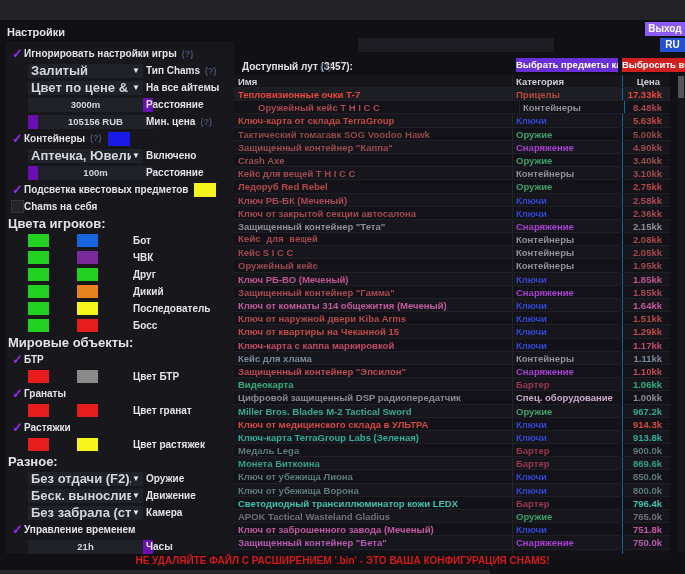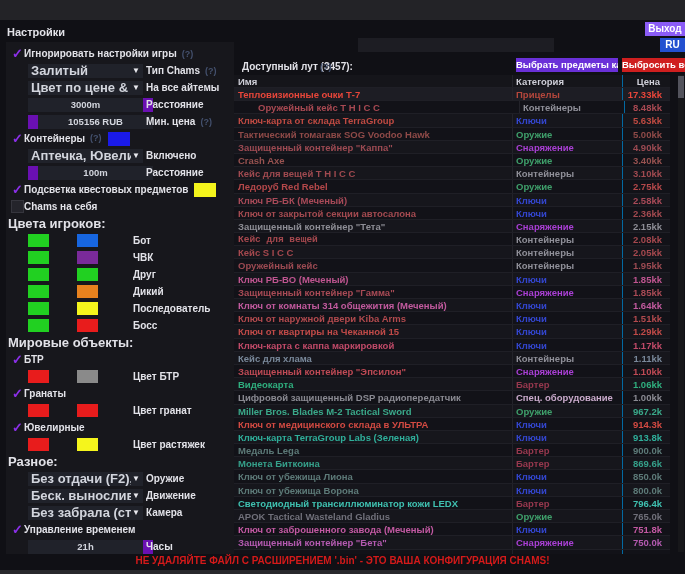--- a/index.html
+++ b/index.html
@@ -185,21 +185,21 @@
           <span class="chk">✓</span>
           <span class="chk-label">Гранаты</span>
         </div>
         <div class="s-row">
           <span class="sw pair1" style="background: rgb(232, 28, 28);"></span>
           <span class="sw pair2" style="background: rgb(232, 28, 28);"></span>
           <span class="pair-label">Цвет гранат</span>
         </div>
         <div class="s-row">
           <span class="chk">✓</span>
-          <span class="chk-label">Ювелирные</span>
+          <span class="chk-label">Растяжки</span>
         </div>
         <div class="s-row">
           <span class="sw pair1" style="background: rgb(232, 28, 28);"></span>
           <span class="sw pair2" style="background: rgb(245, 245, 28);"></span>
           <span class="pair-label">Цвет растяжек</span>
         </div>
         <div class="s-header">Разное:</div>
         <div class="s-row">
           <span class="dd">
             <span class="dd-text">Без отдачи (F2), Мгновенное п</span>

